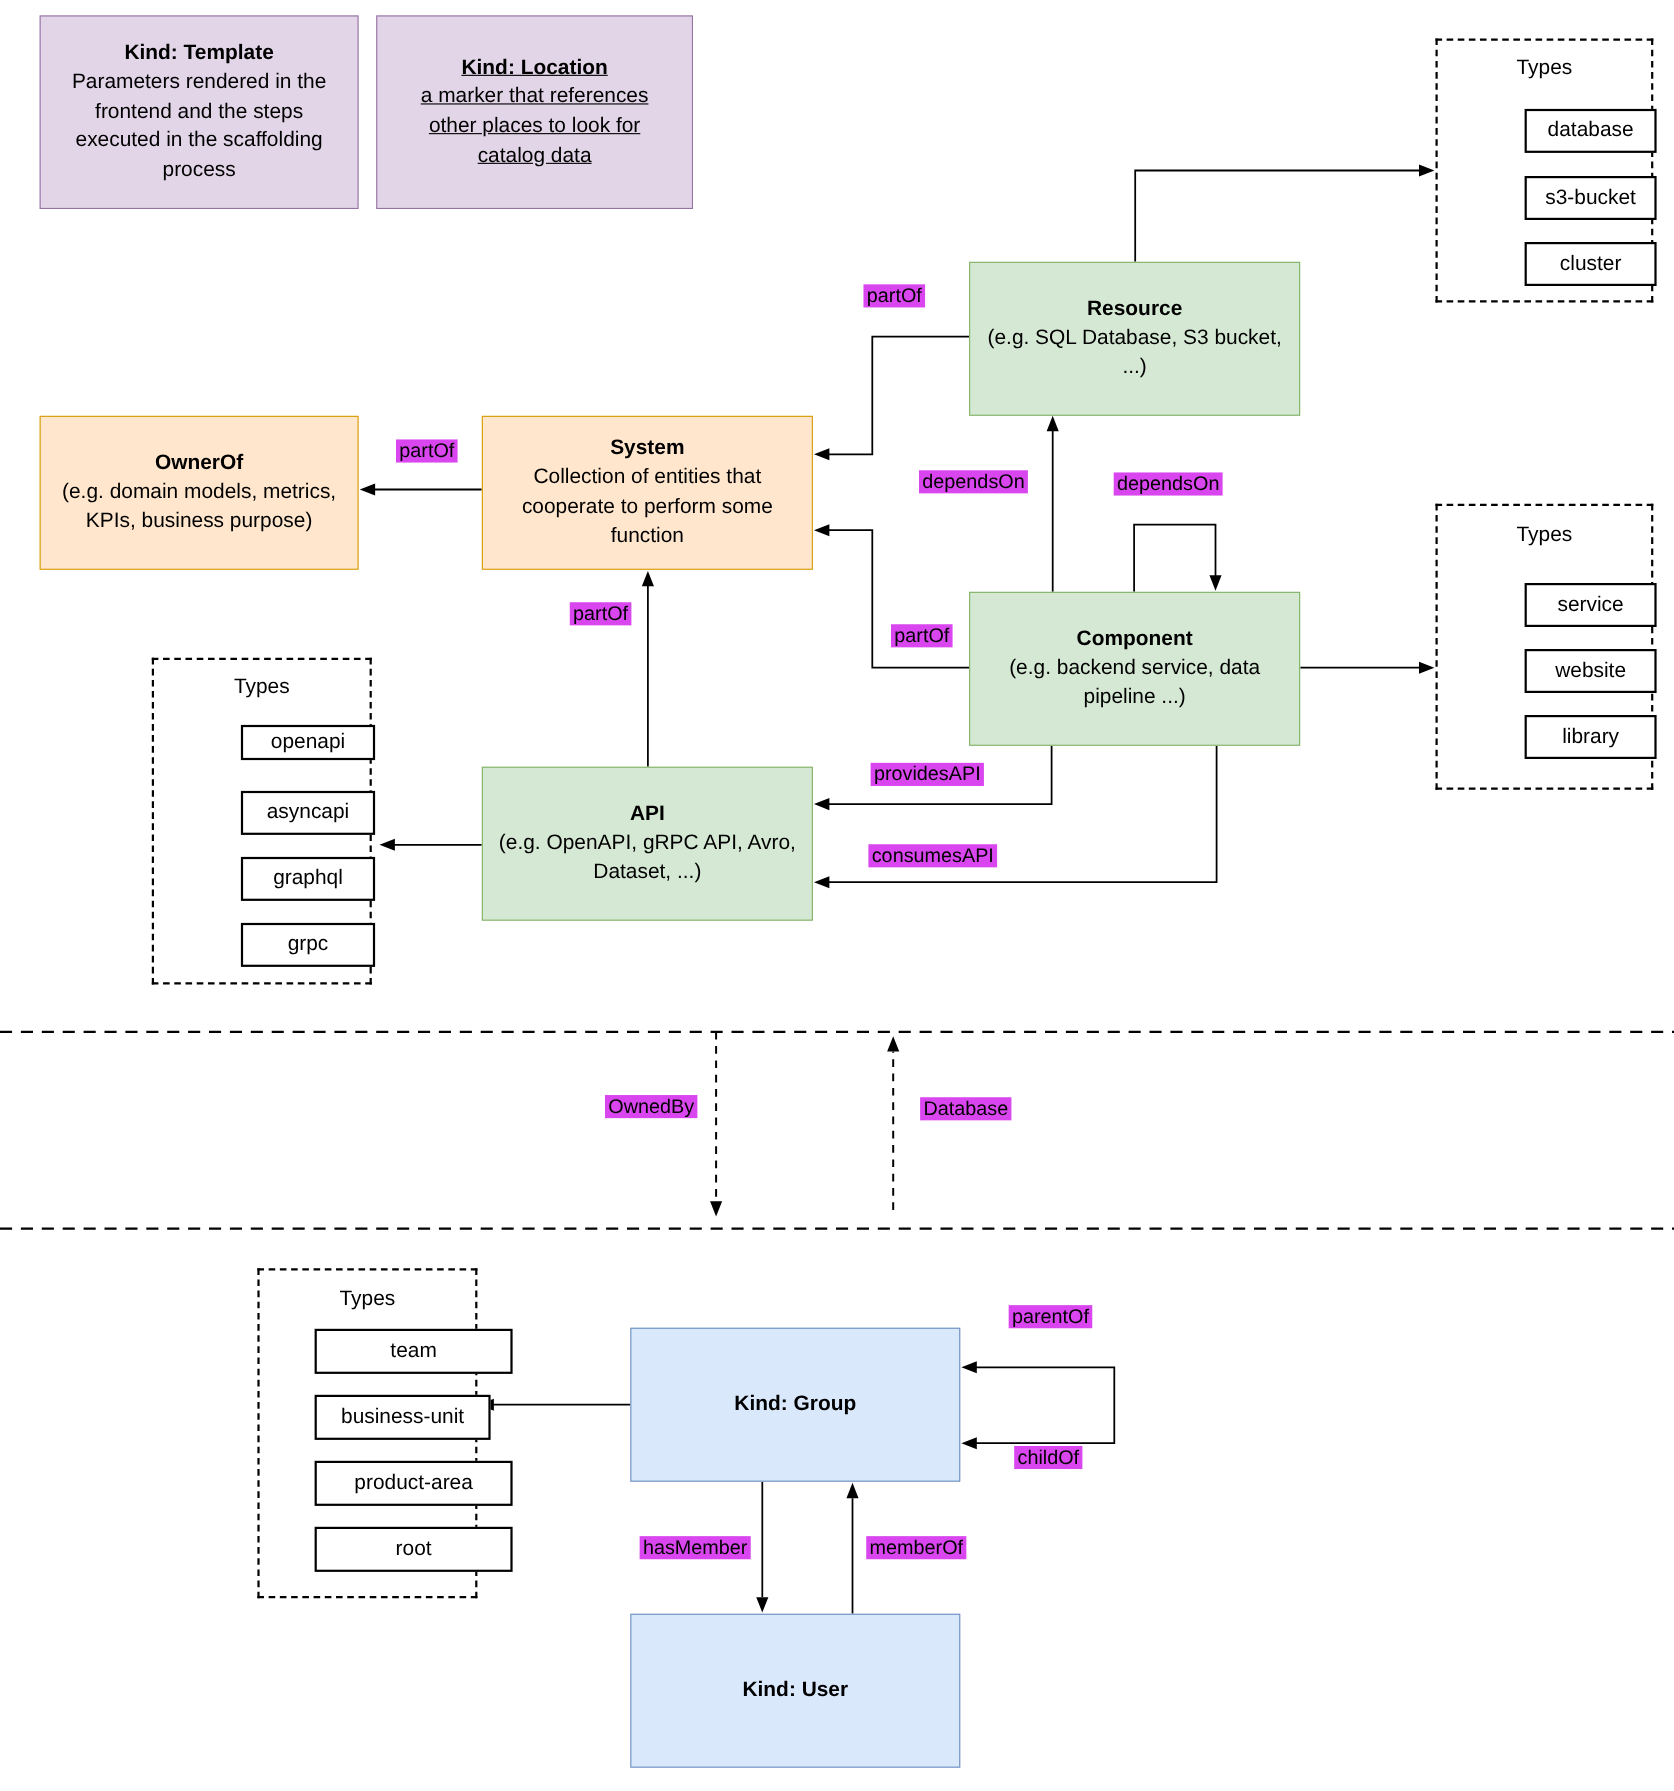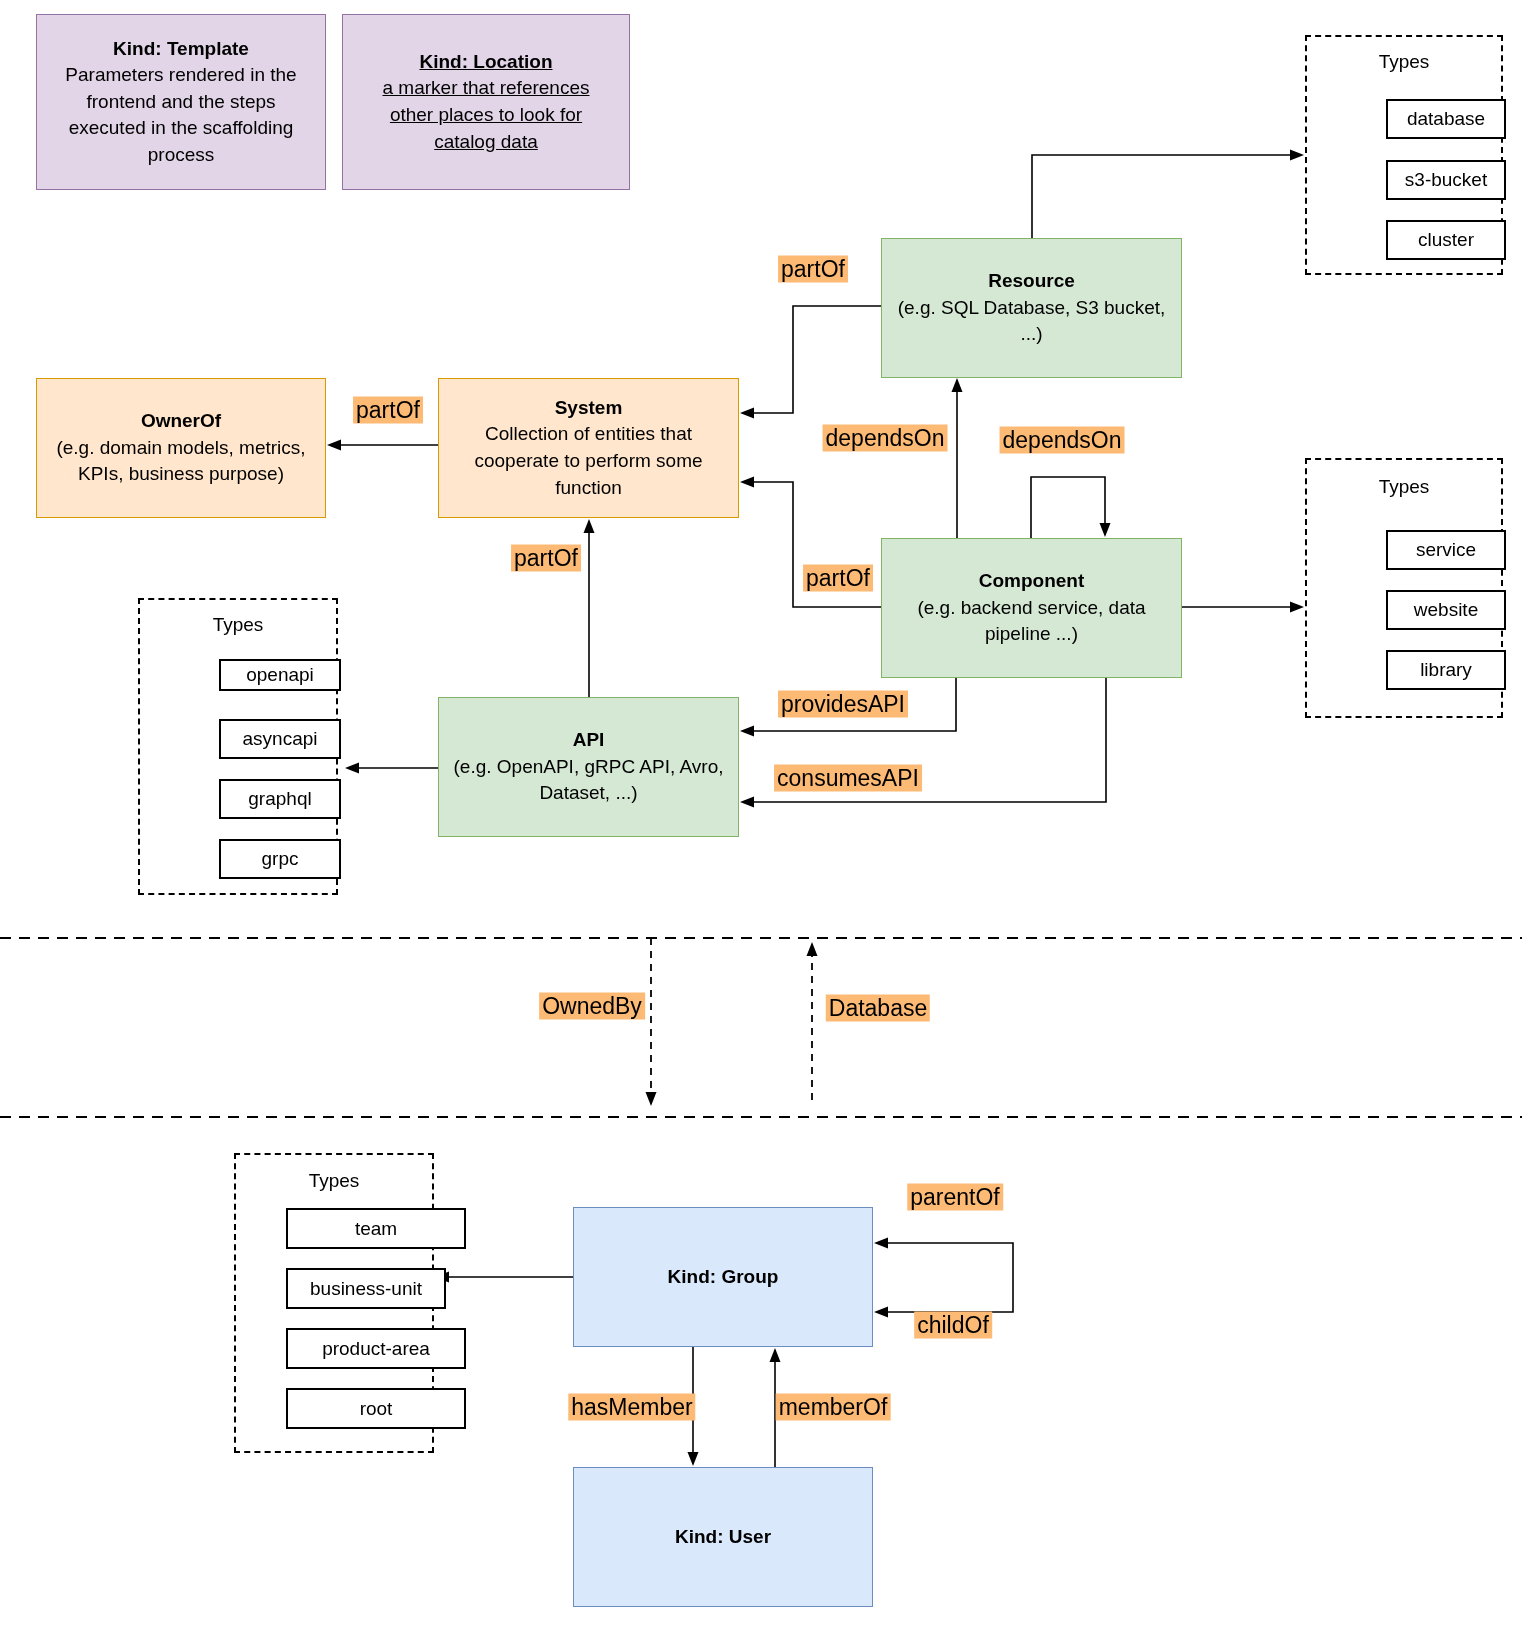--- a/index.html
+++ b/index.html
@@ -20,22 +20,22 @@
   .green{background:#D5E8D4;border-color:#82B366;}
   .blue{background:#DAE8FC;border-color:#6C8EBF;}
   .narrow{padding:0 24px;text-decoration:underline;}
   .types-panel{position:absolute;box-sizing:border-box;border:2px dashed #000;background:#fff;}
   .types-title{position:absolute;left:0;width:100%;text-align:center;font-size:19px;}
   .type-item{
     position:absolute;box-sizing:border-box;border:2px solid #000;background:#fff;
     display:flex;align-items:center;justify-content:center;font-size:19px;margin-left:40px;
   }
   .edge-label{
-    position:absolute;transform:translate(-50%,-50%);font-size:23px;
-    background:#fdba74;padding:0 3px;white-space:nowrap;
+    position:absolute;transform:translate(-50%,-50%);font-size:18px;
+    background:#d946ef;padding:0 3px;white-space:nowrap;
   }
 </style>
 </head>
 <body>
 
 <div id="canvas">
 
   <svg id="connectors" viewBox="0 0 1522 1628" fill="none" stroke="#000" stroke-width="1.6">
 
     <g>

